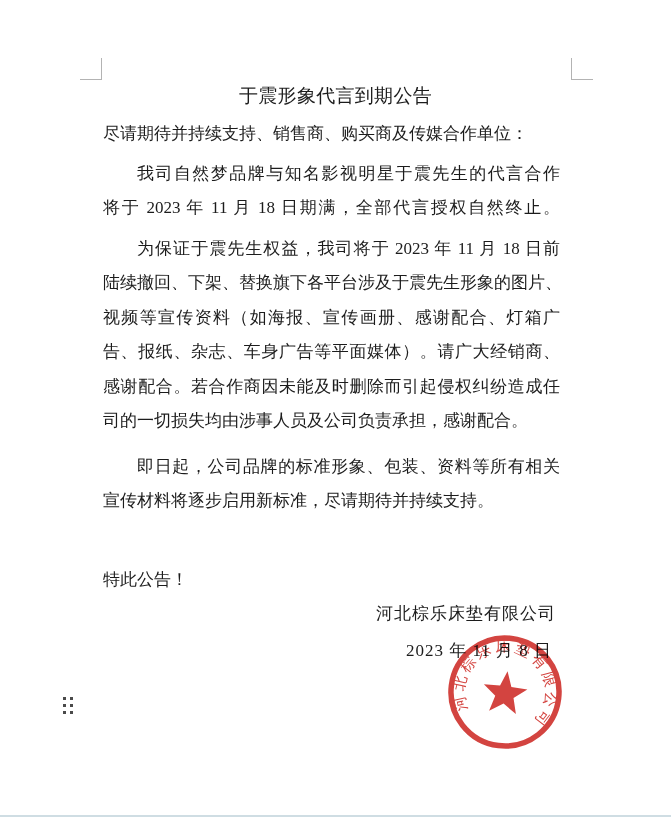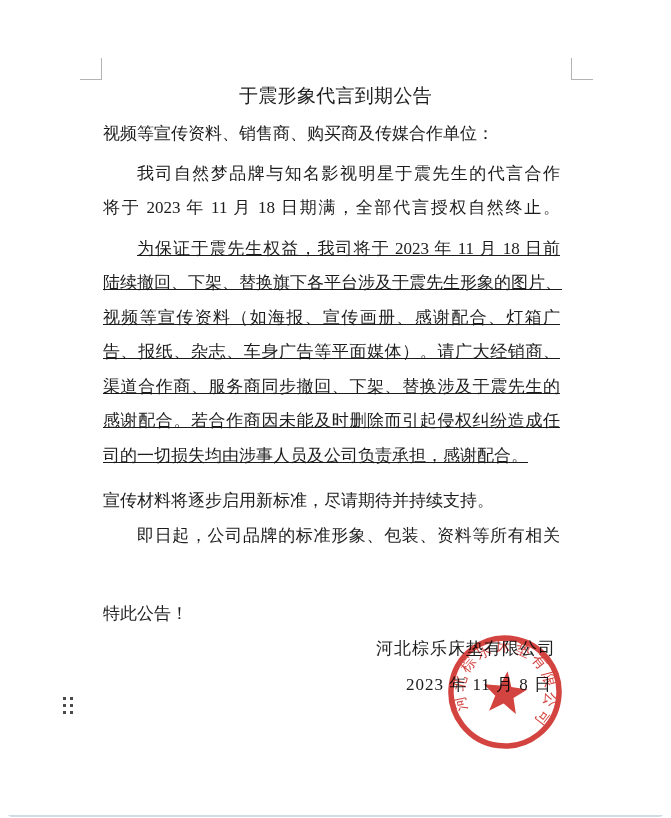--- a/index.html
+++ b/index.html
@@ -4,21 +4,20 @@
 <style>
   html, body { margin: 0; padding: 0; background: #ffffff; }
   .page {
     position: relative;
     width: 671px;
     height: 818px;
     background: #ffffff;
     overflow: hidden;
     font-family: "Liberation Serif", "DejaVu Serif", serif;
     color: #1c1c1c;
-    border-radius: 17px;
   }
   
   .mark { position: absolute; top: 58px; width: 21px; height: 21px; }
   .mark-tl { left: 80px;  border-right: 1px solid #b3b3b3; border-bottom: 1px solid #b3b3b3; }
   .mark-tr { left: 571px; border-left: 1px solid #b3b3b3;  border-bottom: 1px solid #b3b3b3; }
 
   .title {
     position: absolute;
     left: 0; right: 0; top: 82px;
     height: 28px; line-height: 28px;
@@ -35,21 +34,21 @@
     font-size: 17px;
     line-height: 34.5px;
     text-align: justify;
     text-align-last: justify;
     white-space: nowrap;
   }
   .line.noj { text-align-last: left; }
   .line.indent { padding-left: 34px; }
   .salutation { margin-top: 7px; }
   .para:nth-of-type(1) { margin-top: 5px; font-family: Liberation Serif, serif; }
-  .para:nth-of-type(2) { margin-top: 6px; text-decoration: underline; }
+  .para:nth-of-type(2) { margin-top: 6px; }
   .para:nth-of-type(3) { margin-top: 11px; }
   .closing { margin-top: 44px; }
   .sig {
     font-size: 17px;
     line-height: 34.5px;
     text-align: right;
     letter-spacing: 1px;
   }
   .sig.company { padding-right: 4px; }
   .sig.date { padding-right: 8px; margin-top: 2px; }
@@ -90,38 +89,37 @@
 <body>
 
 <div class="page">
 
   <div class="mark mark-tl"></div>
   <div class="mark mark-tr"></div>
 
   <div class="title">于震形象代言到期公告</div>
 
   <div class="content">
-    <div class="line noj salutation">视频等宣传资料、销售商、购买商及传媒合作单位：</div>
+    <div class="line noj salutation">尽请期待并持续支持、销售商、购买商及传媒合作单位：</div>
     <div>
         <div class="para">
           <div class="line indent">我司自然梦品牌与知名影视明星于震先生的代言合作</div>
           <div class="line">将于 2023 年 11 月 18 日期满，全部代言授权自然终止。</div>
         </div>
         <div class="para">
           <div class="line indent">为保证于震先生权益，我司将于 2023 年 11 月 18 日前</div>
           <div class="line">陆续撤回、下架、替换旗下各平台涉及于震先生形象的图片、</div>
           <div class="line">视频等宣传资料（如海报、宣传画册、感谢配合、灯箱广</div>
           <div class="line">告、报纸、杂志、车身广告等平面媒体）。请广大经销商、</div>
-          <div class="line">渠道合作商、服务商同步撤回、下架、替换涉及于震先生的</div>
           <div class="line">感谢配合。若合作商因未能及时删除而引起侵权纠纷造成任</div>
           <div class="line noj">司的一切损失均由涉事人员及公司负责承担，感谢配合。</div>
         </div>
         <div class="para">
+          <div class="line indent">即日起，公司品牌的标准形象、包装、资料等所有相关</div>
           <div class="line noj">宣传材料将逐步启用新标准，尽请期待并持续支持。</div>
-          <div class="line indent">即日起，公司品牌的标准形象、包装、资料等所有相关</div>
         </div>
       </div>
     <div class="line noj closing">特此公告！</div>
     <div class="sig company">河北棕乐床垫有限公司</div>
     <div class="sig date">2023 年 11 月 8 日</div>
   </div>
 
   <svg class="seal" viewBox="0 0 120 120" width="120" height="120" xmlns="http://www.w3.org/2000/svg">
     <defs>
       <path id="sealArc" d="M 26.4 83.5 A 41 41 0 1 1 93.6 83.5" fill="none"></path>

